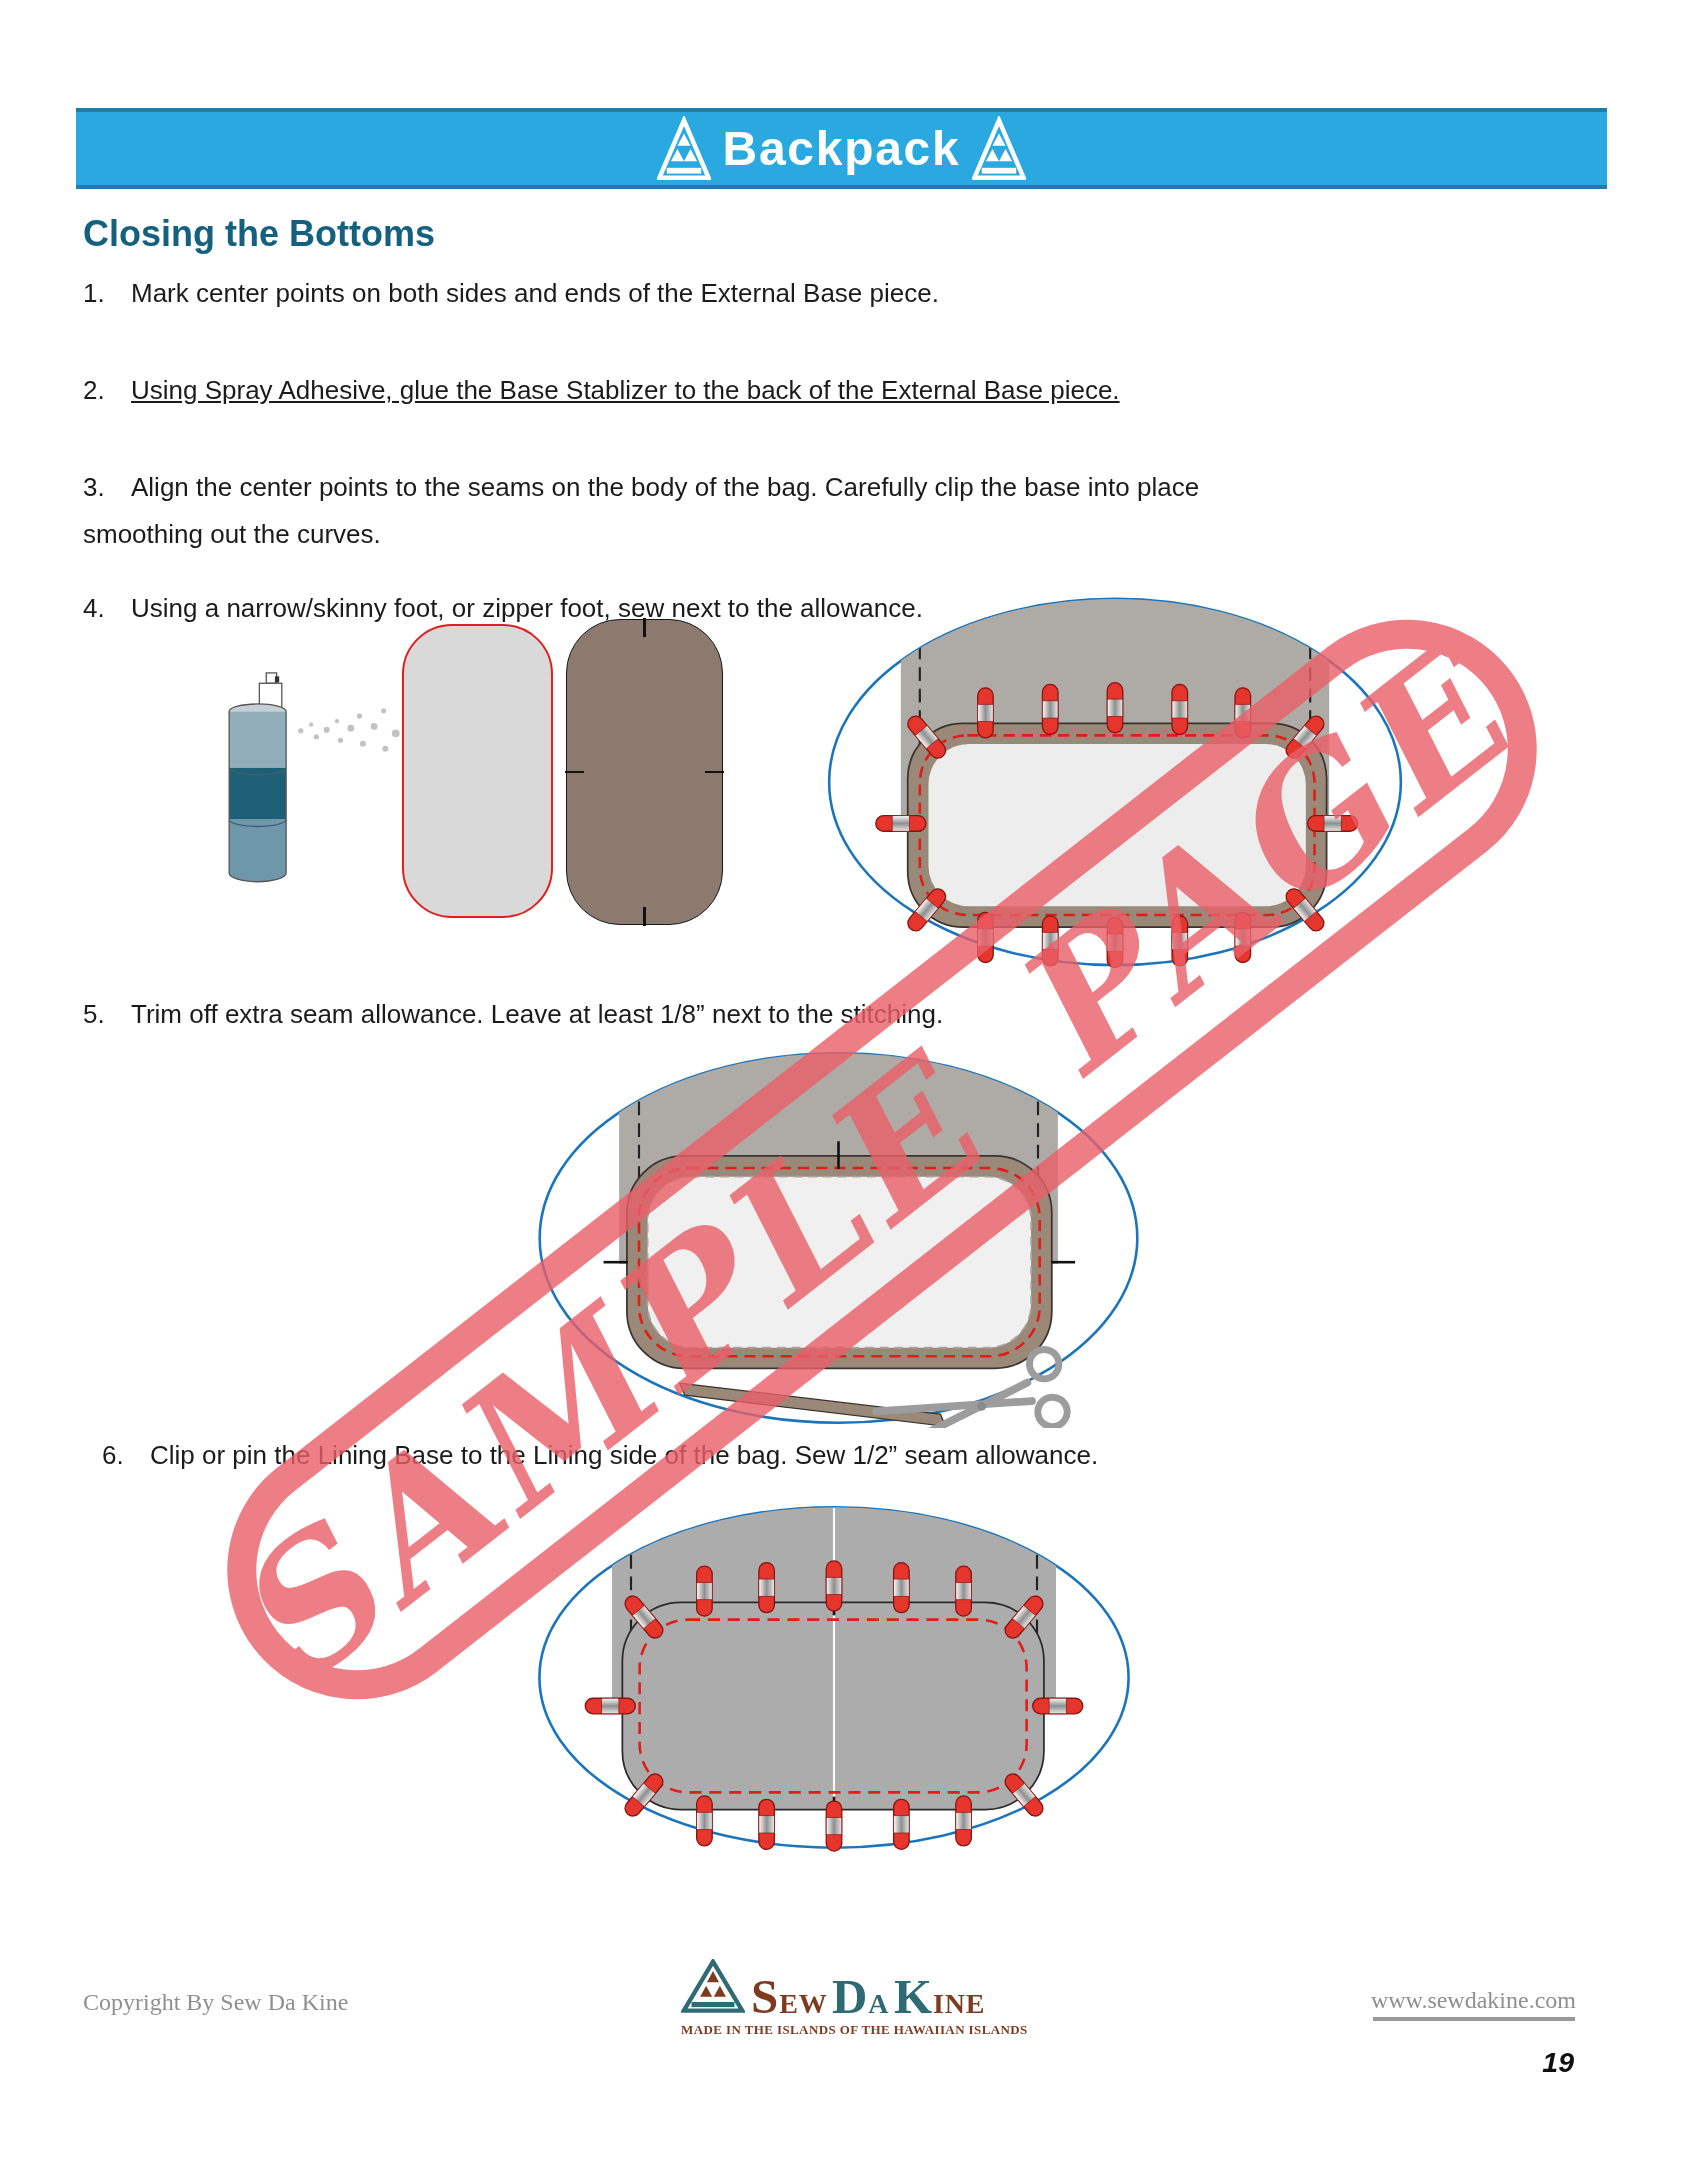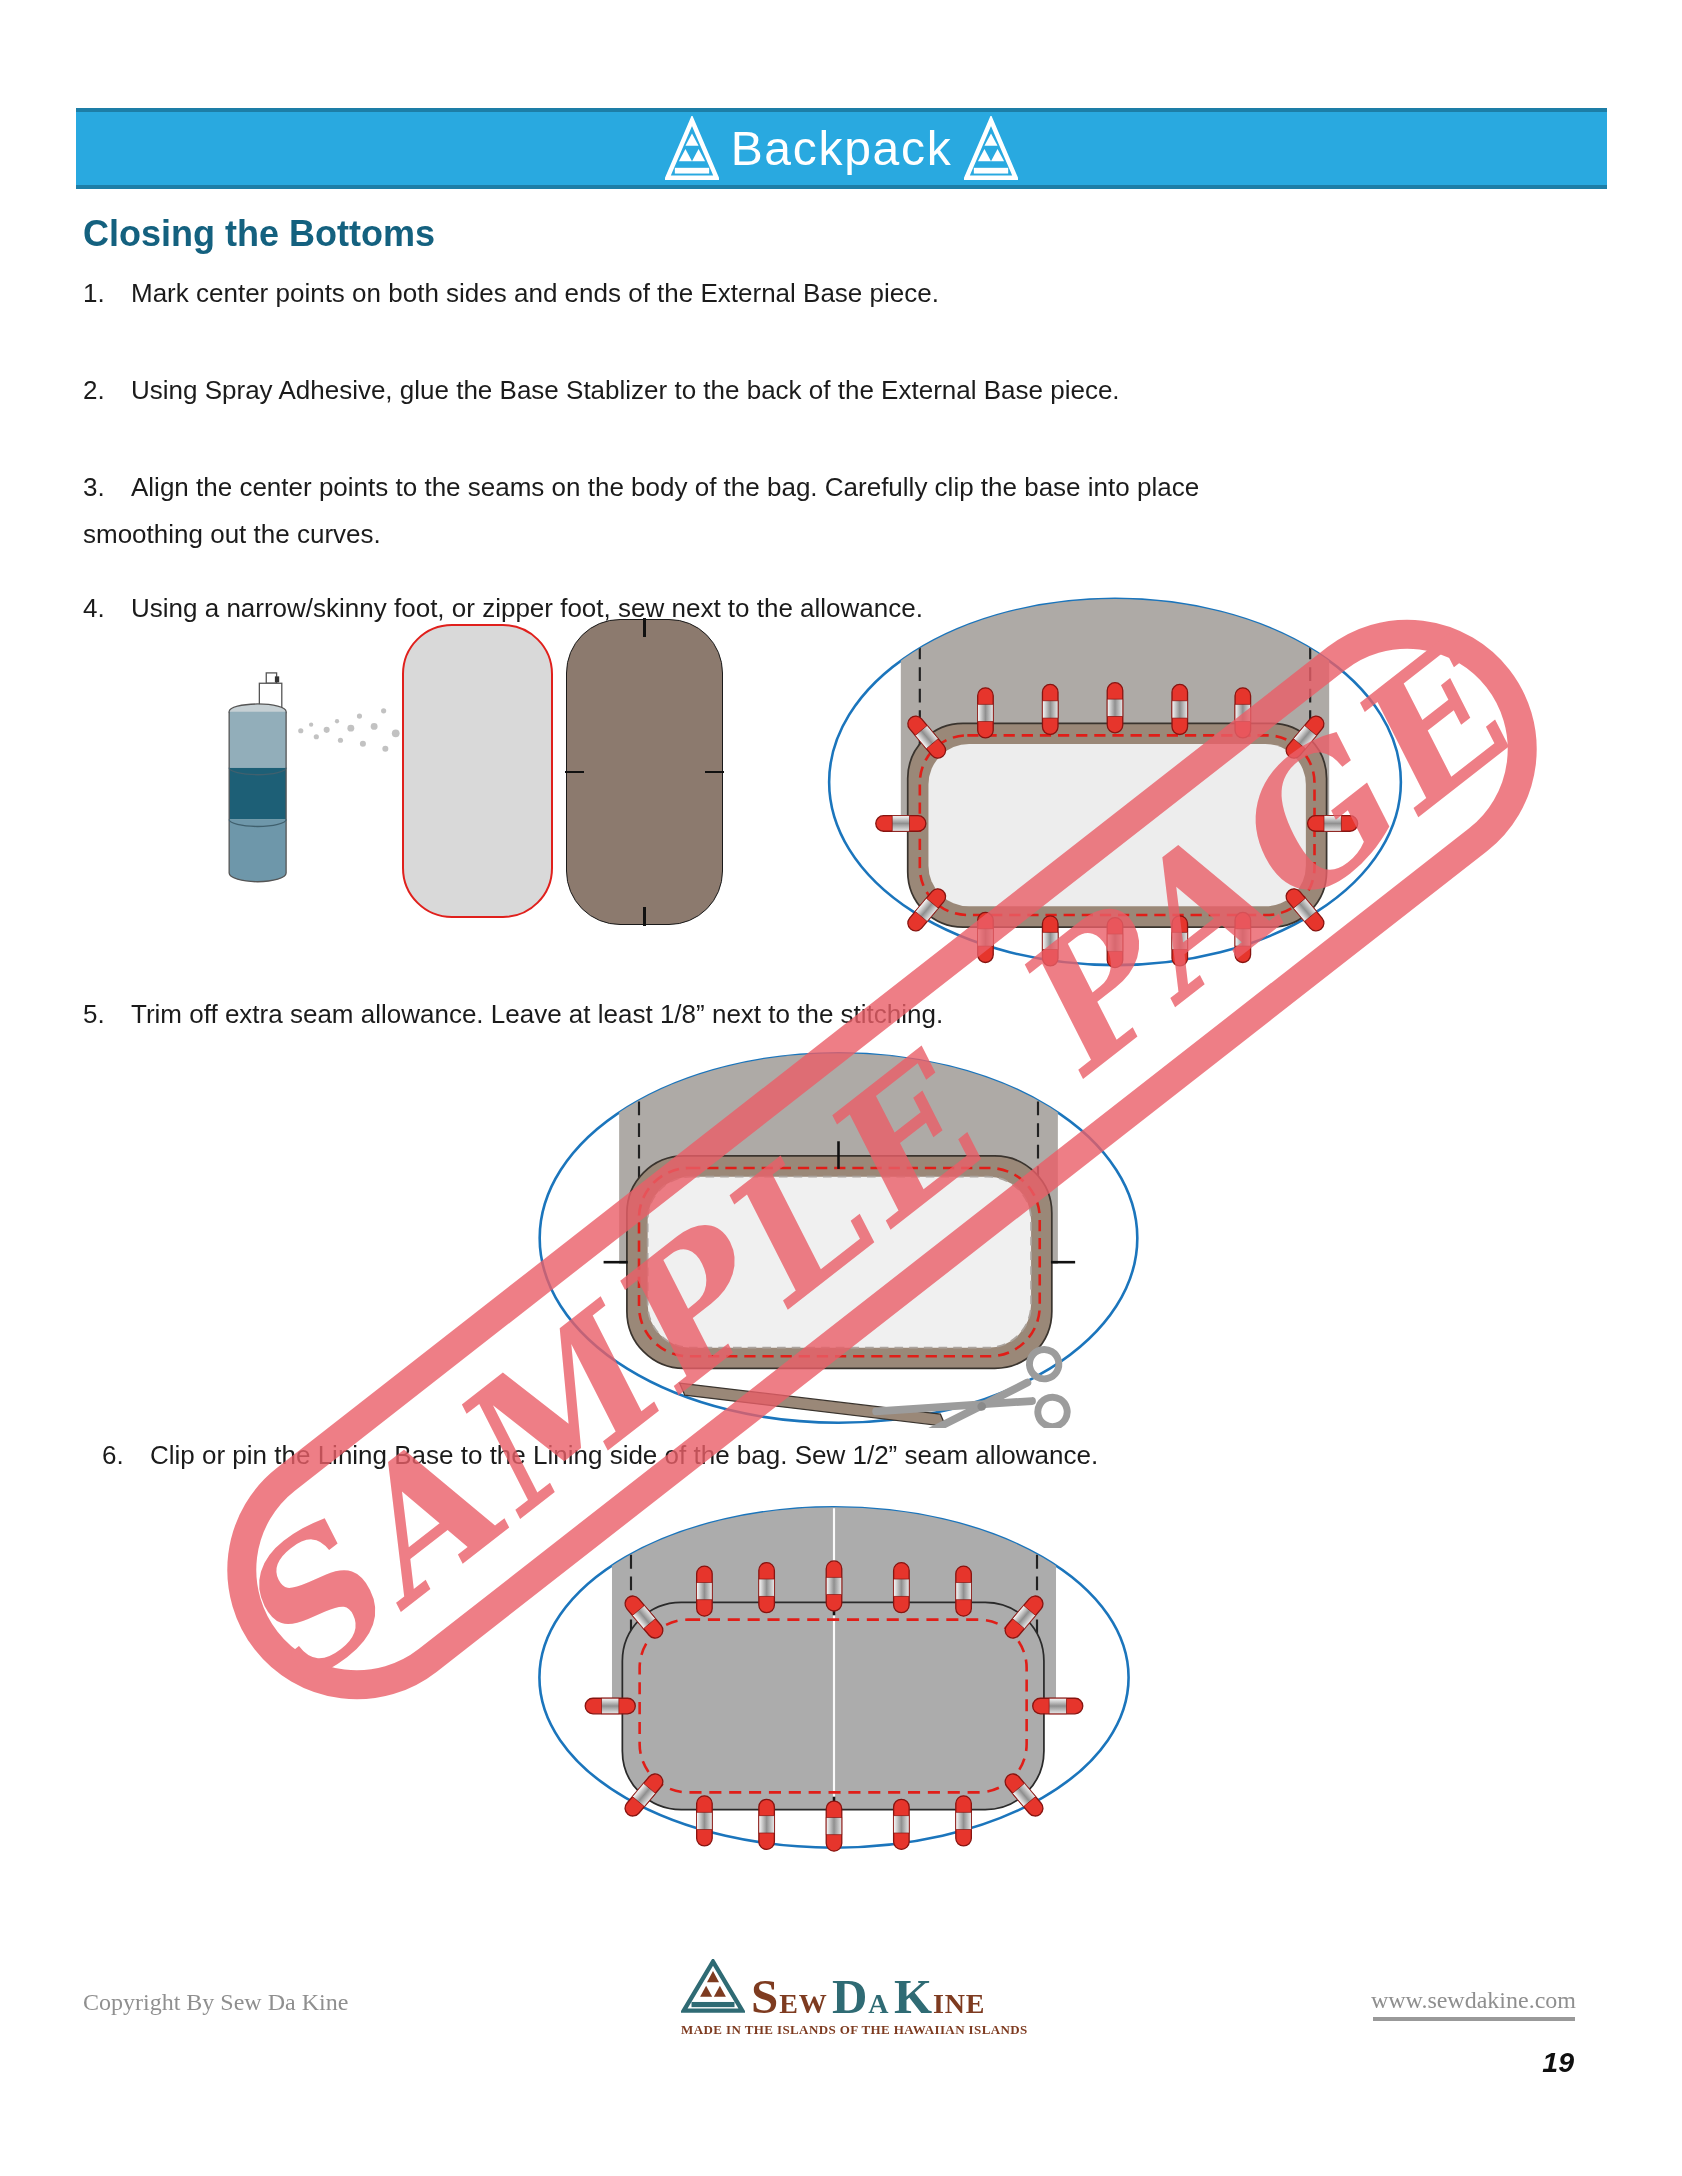--- a/index.html
+++ b/index.html
@@ -4,21 +4,21 @@
 <style>
   html,body{margin:0;padding:0;background:#ffffff;}
   body{width:1683px;height:2176px;position:relative;overflow:hidden;
        font-family:"Liberation Sans",sans-serif;color:#1b1b1b;}
   .abs{position:absolute;}
 
   
   .header-bar{position:absolute;left:76px;top:108px;width:1531px;height:81px;
       background:#29A9E0;border-top:4.3px solid #1D7EA7;border-bottom:4.3px solid #1D7EA7;
       box-sizing:border-box;display:flex;align-items:center;justify-content:center;gap:12px;}
-  .header-title{color:#ffffff;font-size:48px;font-weight:400;letter-spacing:1.7px;line-height:1;}
+  .header-title{color:#ffffff;font-size:48px;font-weight:700;letter-spacing:1.7px;line-height:1;}
 
   
   .heading{position:absolute;left:83px;top:213px;font-size:36px;font-weight:bold;color:#14617F;}
   .step{position:absolute;font-size:26px;line-height:47px;color:#1b1b1b;}
   .step .num{display:inline-block;min-width:48px;}
 
   
   .stab{position:absolute;left:402px;top:624px;width:151px;height:294px;border-radius:50px;
         background:#D9D9D9;border:2.6px solid #E0201C;box-sizing:border-box;}
   .extbase{position:absolute;left:566px;top:619px;width:157px;height:306px;border-radius:54px;
@@ -73,21 +73,21 @@
       <path d="M33 20 L41 35 L25 35 Z" fill="#fff"></path>
       <path d="M25 39 L33 54 L17 54 Z" fill="#fff"></path>
       <path d="M41 39 L49 54 L33 54 Z" fill="#fff"></path>
     </svg>
   </div>
 
   <div class="heading">Closing the Bottoms</div>
 
   <p class="step" style="left:83px;top:244px;width:1384px;">
     <span class="num">1.</span><span>Mark center points on both sides and ends of the External Base piece.</span></p>
-  <p class="step" style="left:83px;top:341px;width:1384px;">
+  <p class="step" style="left:83px;top:341px;width:1384px;text-decoration:underline;">
     <span class="num">2.</span><span>Using Spray Adhesive, glue the Base Stablizer to the back of the External Base piece.</span></p>
   <p class="step" style="left:83px;top:438px;width:1198px;">
     <span class="num">3.</span><span>Align the center points to the seams on the body of the bag. Carefully clip the base into place smoothing out the curves.</span></p>
   <p class="step" style="left:83px;top:559px;width:1384px;">
     <span class="num">4.</span><span>Using a narrow/skinny foot, or zipper foot, sew next to the allowance.</span></p>
   <p class="step" style="left:83px;top:965px;width:1384px;">
     <span class="num">5.</span><span>Trim off extra seam allowance. Leave at least 1/8” next to the stitching.</span></p>
   <p class="step" style="left:102px;top:1406px;width:1384px;">
     <span class="num">6.</span><span>Clip or pin the Lining Base to the Lining side of the bag. Sew 1/2” seam allowance.</span></p>
 

